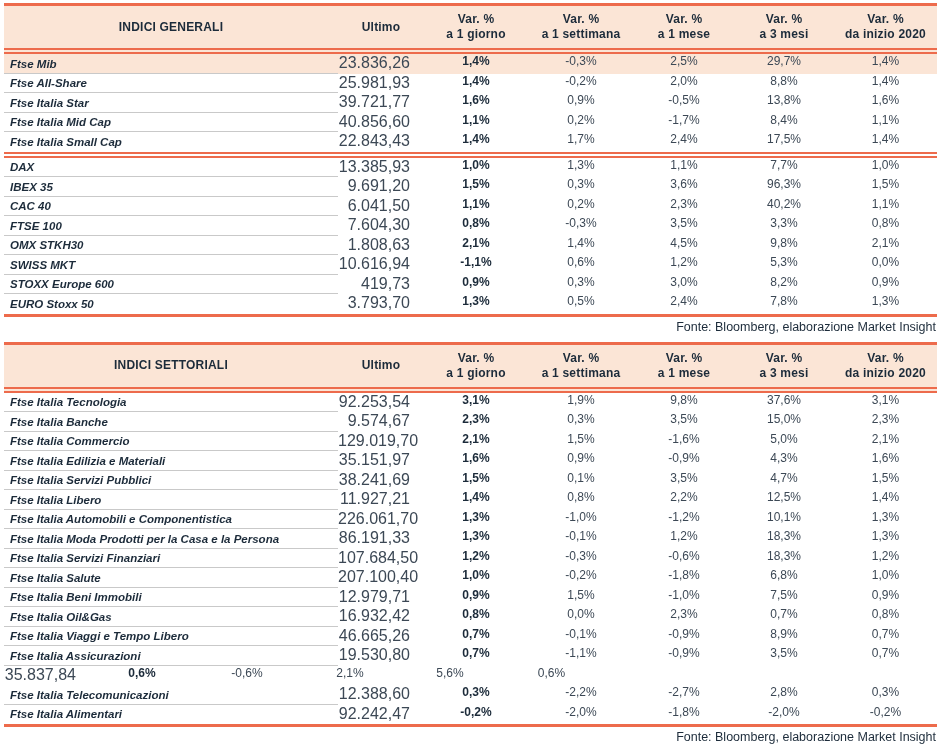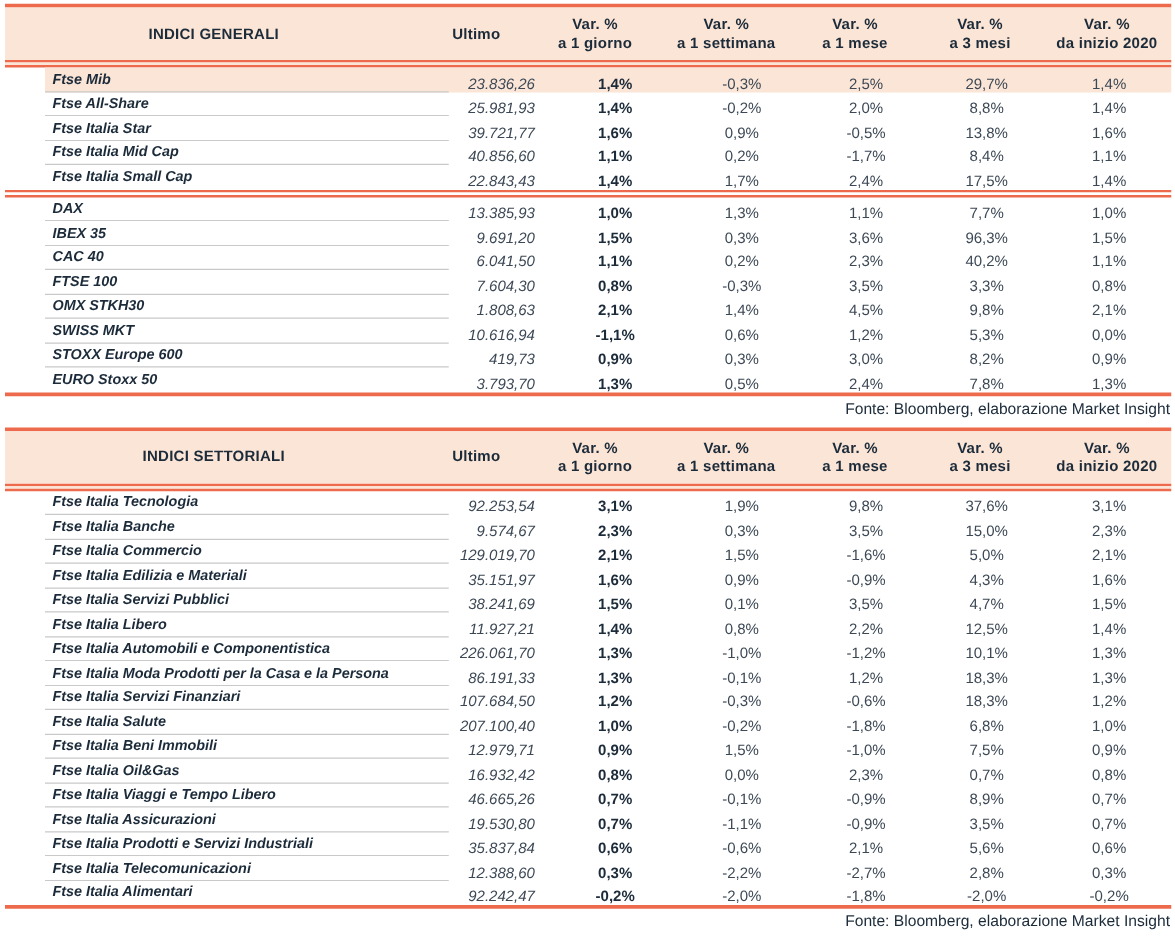--- a/index.html
+++ b/index.html
@@ -53,45 +53,43 @@
   .c1 { width: 86px; }
   .c2 { width: 104px; }
   .c3 { width: 106px; }
   .c4 { width: 100px; }
   .c5 { width: 100px; }
   .c6 { width: 103px; }
 
   .trow {
     display: flex;
     height: 19.5px;
-    align-items: flex-end;
-    margin-left: 32px;
+    align-items: flex-start;
   }
   .trow.hl { background: var(--header-peach, #FBE5D6); }
   .trow .name {
     height: 100%;
     display: flex;
     align-items: center;
     padding-left: 6px;
     font-weight: 700;
     font-style: italic;
     font-size: 11.5px;
     color: var(--text-navy, #1C2B3A);
     white-space: nowrap;
     overflow: hidden;
   }
   .trow:not(.last) .name {
     box-shadow: inset 0 -1px 0 var(--row-line, #C9C9C9);
   }
   .trow .num {
     text-align: right;
     padding-right: 14px;
-    font-size: 12px;
+    font-size: 16px;
     color: var(--text-value, #3C4855);
-    font-style: italic;
   }
   .trow .pct {
     text-align: center;
     font-size: 12px;
     color: var(--text-value, #3C4855);
   }
   .trow .c2.pct {
     font-weight: 700;
     color: var(--text-navy, #1C2B3A);
   }
@@ -431,21 +429,20 @@
         <div class="trow">
           <div class="cell c0 name">Ftse Italia Assicurazioni</div>
           <div class="cell c1 num">19.530,80</div>
           <div class="cell c2 pct">0,7%</div>
           <div class="cell c3 pct">-1,1%</div>
           <div class="cell c4 pct">-0,9%</div>
           <div class="cell c5 pct">3,5%</div>
           <div class="cell c6 pct">0,7%</div>
         </div>
         <div class="trow">
-          <div class="cell c0 name">Ftse Italia Prodotti e Servizi Industriali</div>
           <div class="cell c1 num">35.837,84</div>
           <div class="cell c2 pct">0,6%</div>
           <div class="cell c3 pct">-0,6%</div>
           <div class="cell c4 pct">2,1%</div>
           <div class="cell c5 pct">5,6%</div>
           <div class="cell c6 pct">0,6%</div>
         </div>
         <div class="trow">
           <div class="cell c0 name">Ftse Italia Telecomunicazioni</div>
           <div class="cell c1 num">12.388,60</div>

